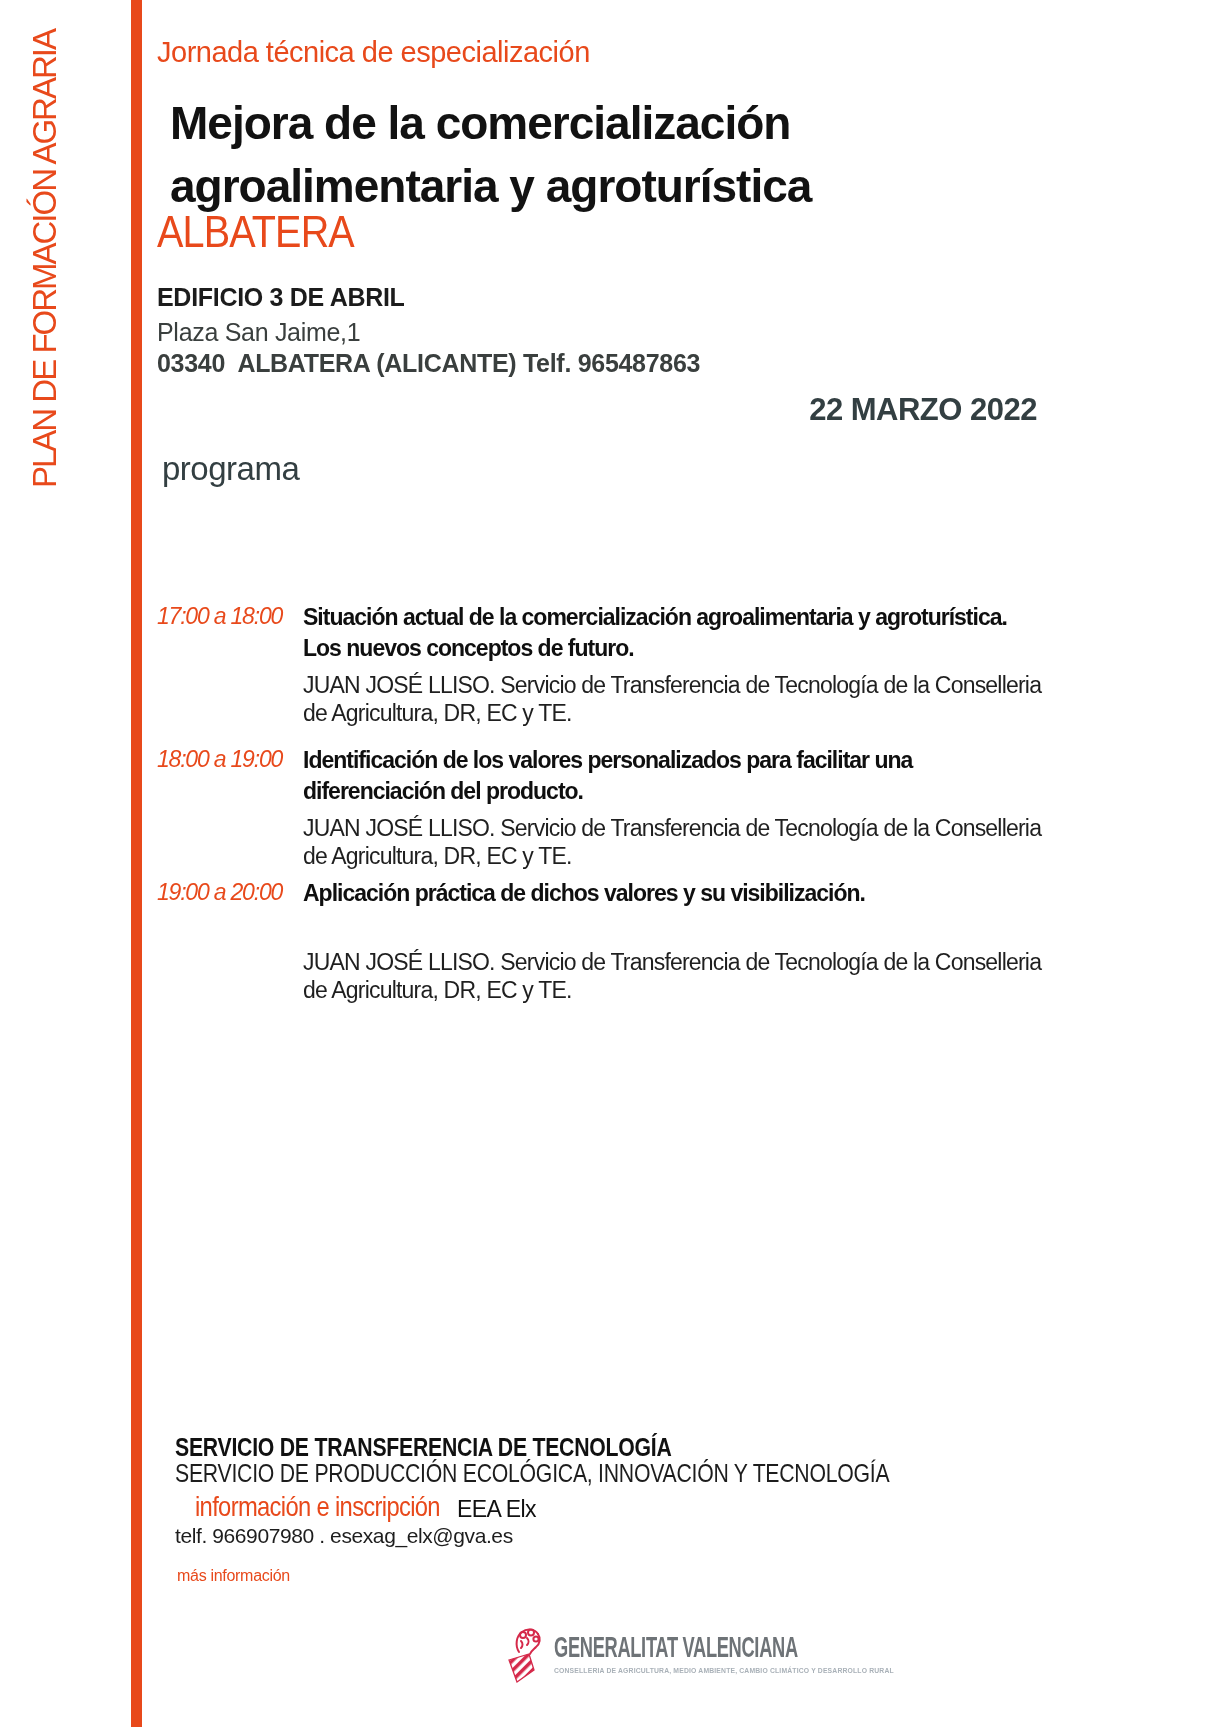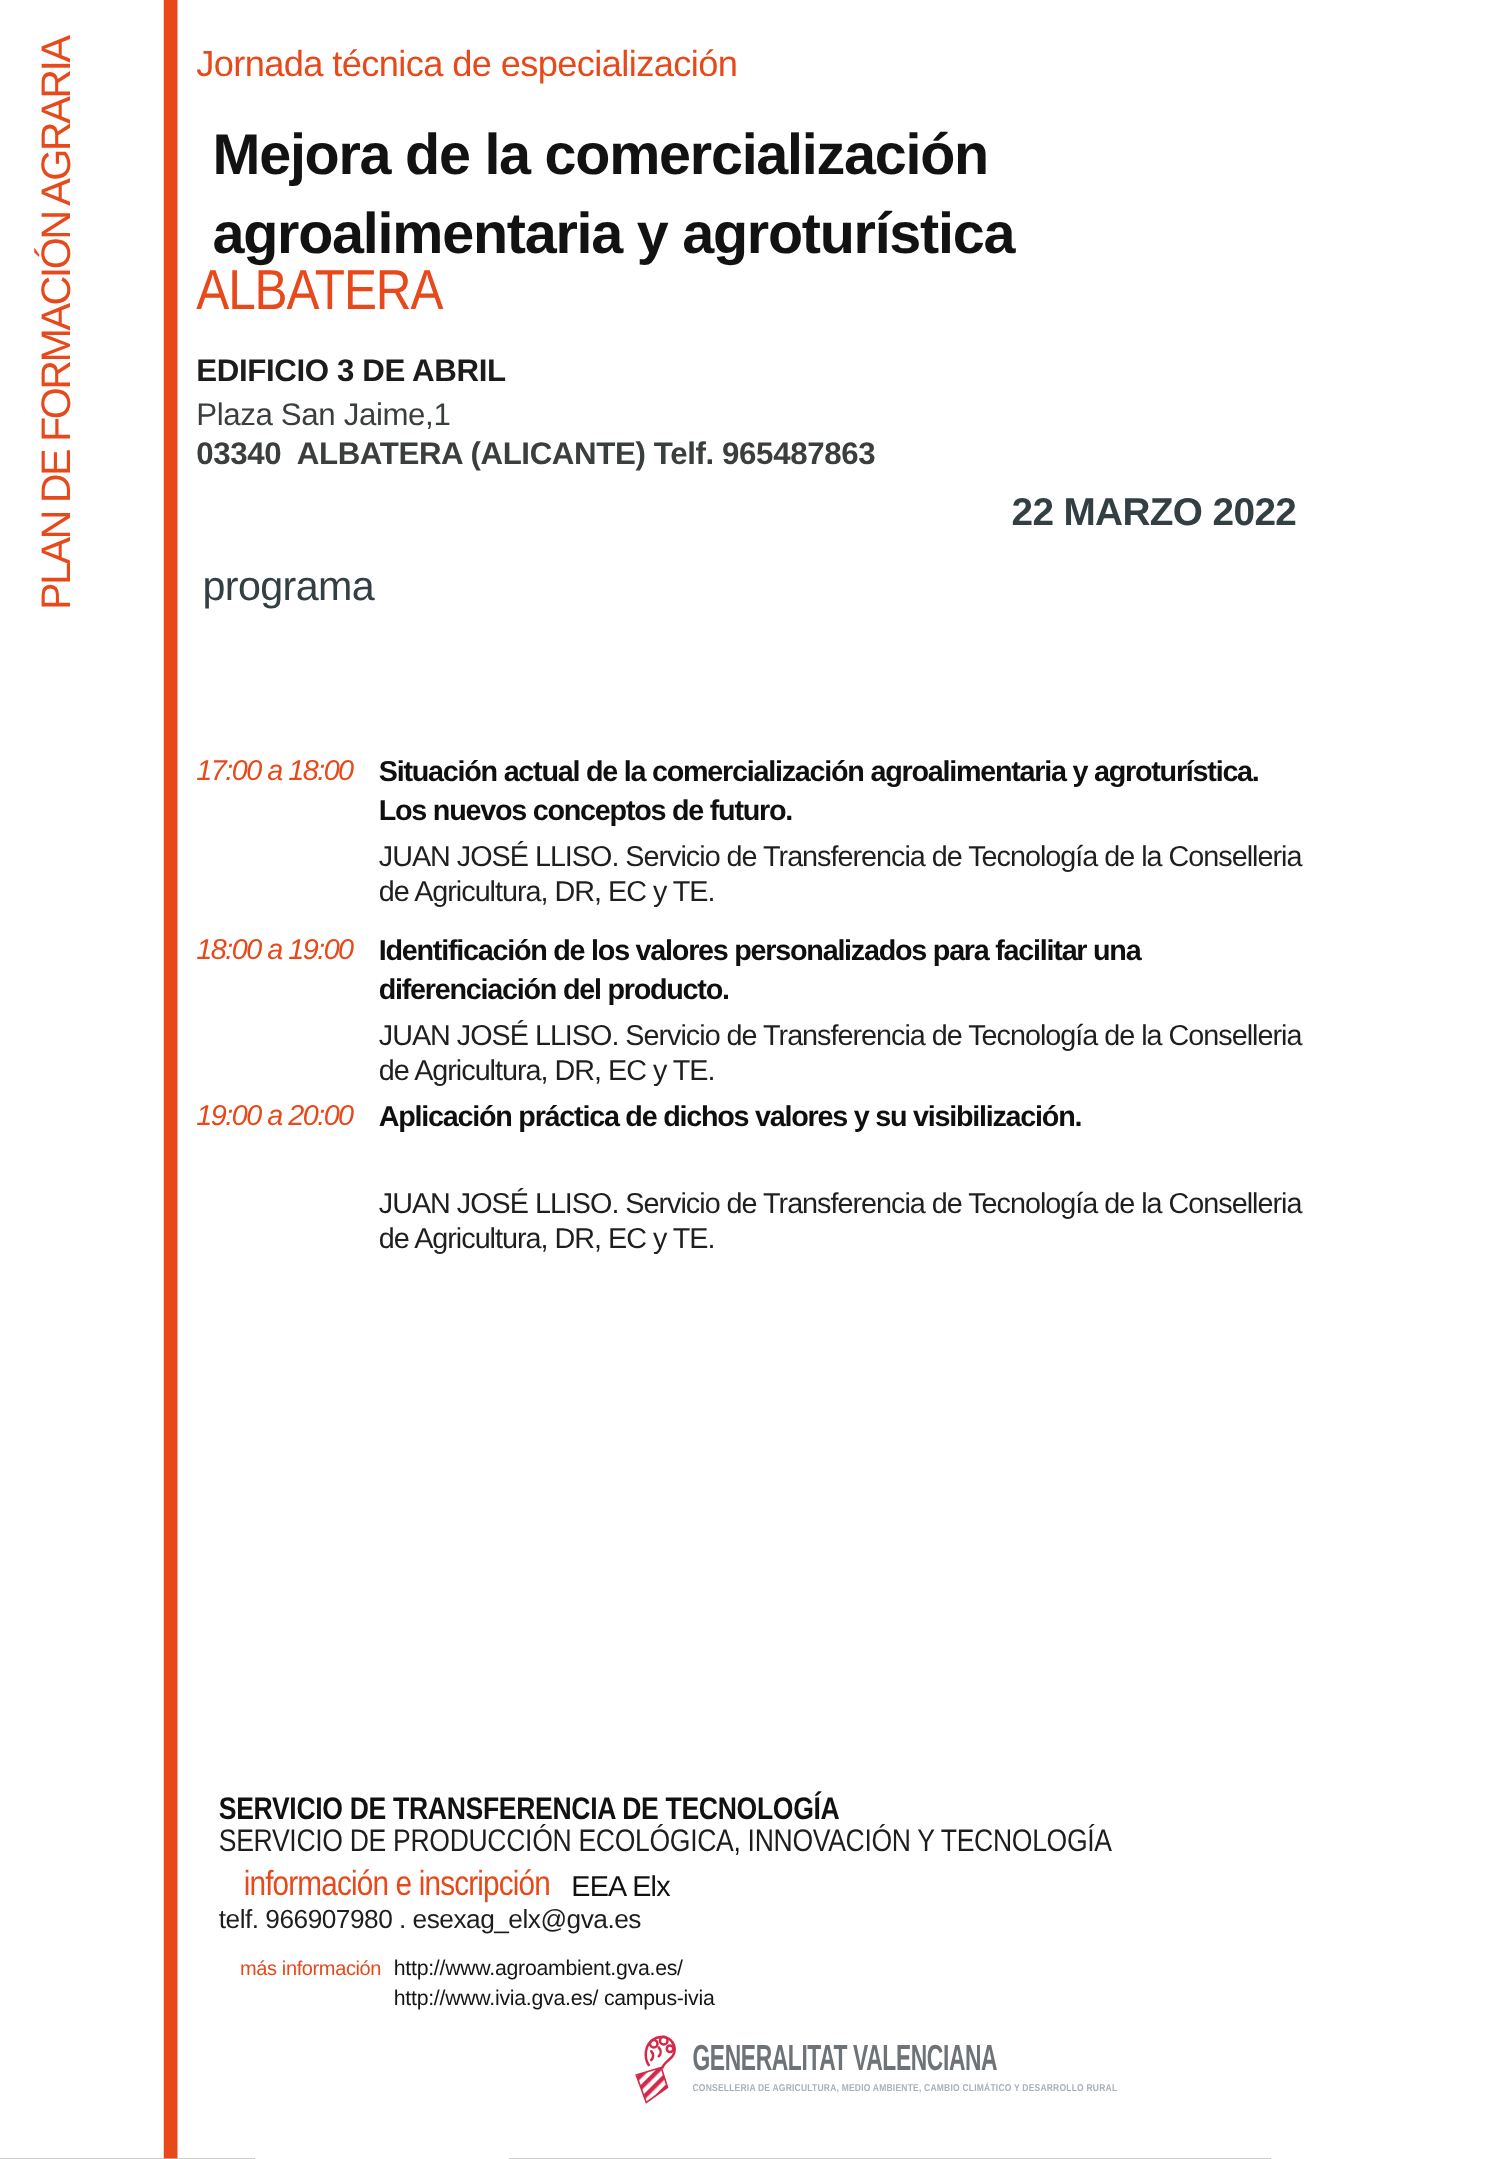--- a/index.html
+++ b/index.html
@@ -38,21 +38,21 @@
   
   .svc-bold{position:absolute;left:175px;top:1433px;font-size:25px;font-weight:bold;letter-spacing:-0.3px;
     white-space:nowrap;transform:scaleX(0.85);transform-origin:left top;color:#111;}
   .svc-reg{position:absolute;left:175px;top:1459px;font-size:25px;letter-spacing:-0.3px;
     white-space:nowrap;transform:scaleX(0.85);transform-origin:left top;color:#1d1d1d;}
   .info-row{position:absolute;left:175px;top:1491px;width:700px;height:34px;margin-left:20px;}
   .info-label{display:inline-block;font-size:28px;letter-spacing:-0.8px;color:var(--accent,#E8491B);
     white-space:nowrap;transform:scaleX(0.85);transform-origin:left top;}
   .info-value{position:absolute;left:262px;top:5px;font-size:23px;letter-spacing:-0.6px;color:#111;}
   .contact{position:absolute;left:175px;top:1524px;font-size:21px;letter-spacing:-0.4px;color:#1d1d1d;}
-  .more-row{position:absolute;left:192px;top:1565px;display:flex;}
+  .more-row{position:absolute;left:177px;top:1565px;display:flex;flex-direction:column;}
   .more-label{font-size:16px;letter-spacing:-0.3px;color:var(--accent,#E8491B);width:123px;flex:none;padding-top:2px;}
   .links{display:flex;flex-direction:column;gap:4px;}
   .link{font-size:17px;letter-spacing:-0.2px;color:#151515;text-decoration:none;}
   
   .logo{position:absolute;left:505px;top:1626px;display:flex;align-items:flex-start;}
   .crest{flex:none;margin-right:7px;}
   .logo-texts{padding-top:8px;}
   .logo-name{font-size:29px;font-weight:bold;letter-spacing:-0.5px;color:var(--logo_gray,#6E7377);
     white-space:nowrap;transform:scaleX(0.63);transform-origin:left top;line-height:26px;}
   .logo-dept{margin-top:6px;font-size:8px;font-weight:bold;letter-spacing:0.2px;color:var(--logo_department_gray,#A9B1B8);
@@ -105,24 +105,20 @@
 
   <div class="info-row">
     <span class="info-label">información e inscripción</span>
     <span class="info-value">EEA Elx</span>
   </div>
 
   <div class="contact">telf. 966907980 . esexag_elx@gva.es</div>
 
   <div class="more-row">
     <div class="more-label">más información</div>
-    <div class="links">
-      <a class="link" href="#">http://www.agroambient.gva.es/</a>
-      <a class="link" href="#">http://www.ivia.gva.es/ campus-ivia</a>
-    </div>
   </div>
 
   <div class="logo">
     <svg class="crest" width="42" height="58" viewBox="0 0 42 58" xmlns="http://www.w3.org/2000/svg">
       <defs>
         <pattern id="stripes" width="7" height="7" patternUnits="userSpaceOnUse" patternTransform="rotate(45)">
           <rect width="7" height="7" fill="#ffffff"></rect>
           <rect width="3.5" height="7" fill="#D5294A"></rect>
         </pattern>
       </defs>

